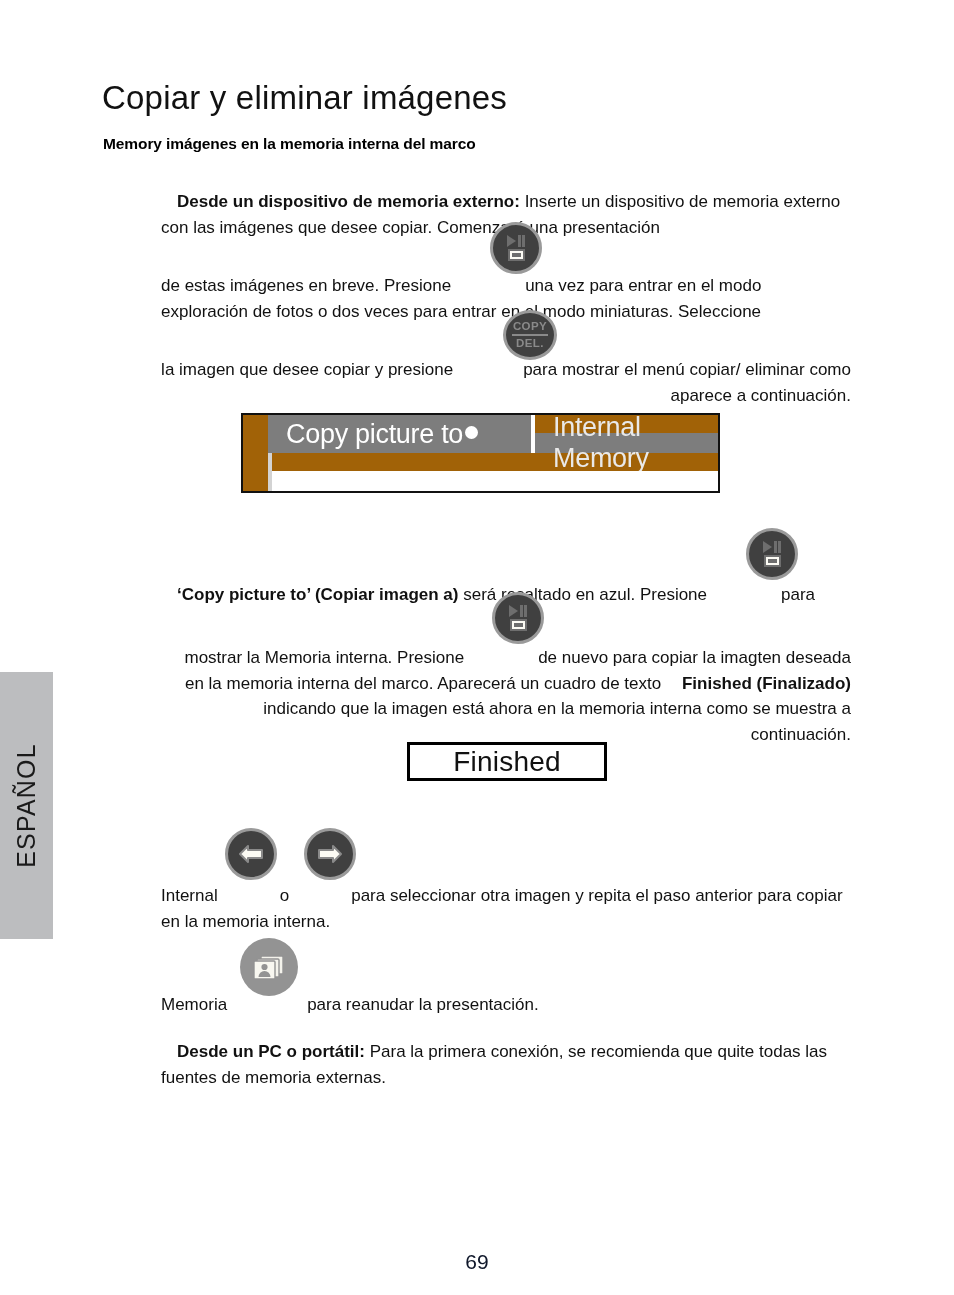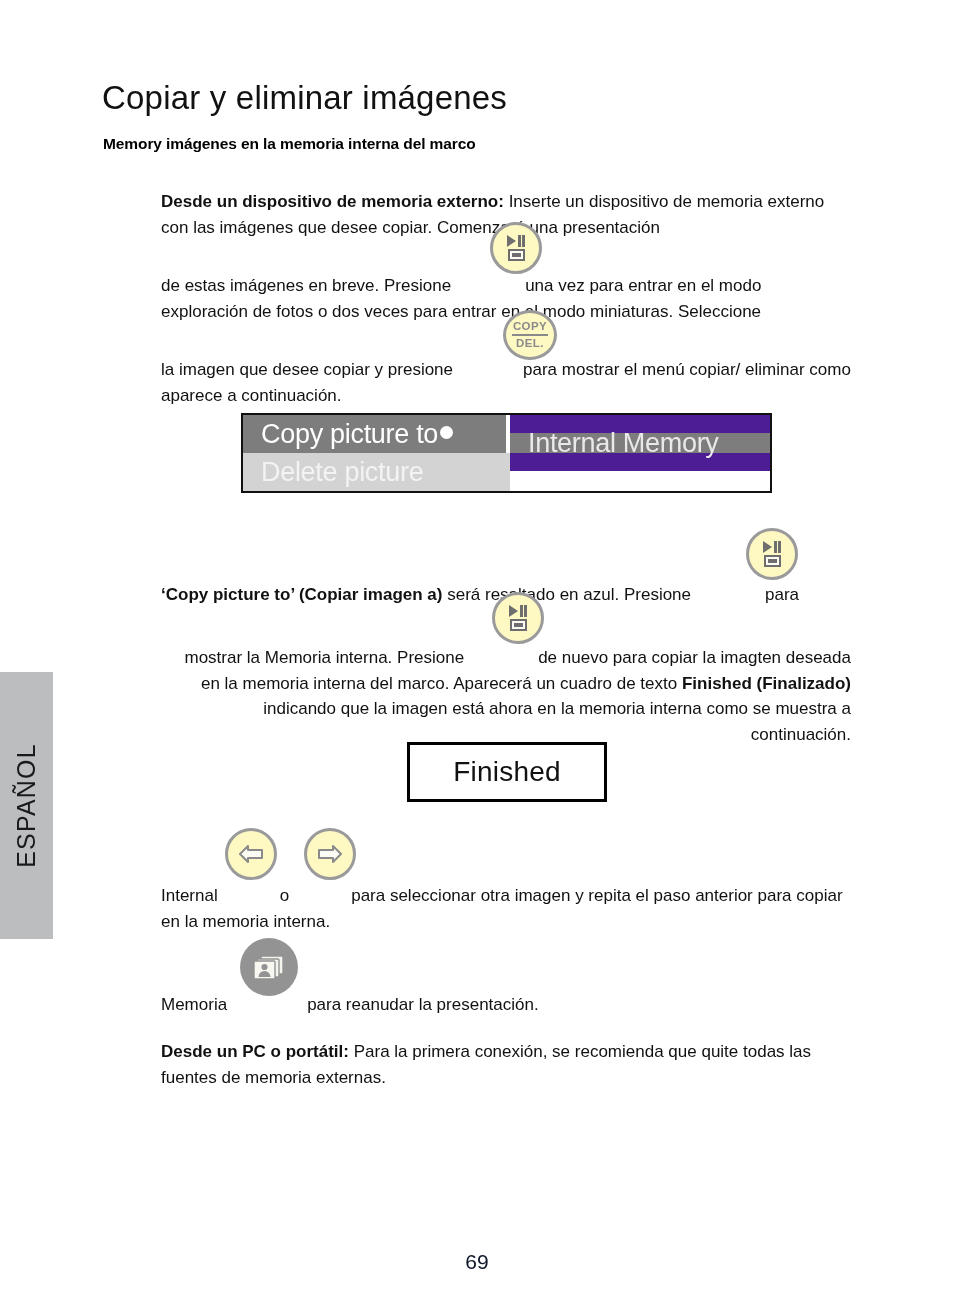--- a/index.html
+++ b/index.html
@@ -67,44 +67,44 @@
   }
 
   .body-block {
     position: absolute;
     left: 161px;
     width: 690px;
     font-size: 17px;
     line-height: 25.5px;
     color: #111111;
   }
-  .body-block b { font-weight: bold; }
+  .body-block b { font-weight: bold; margin-left: 16px; }
 
   .p1 { top: 172px; }
   .p2 { top: 256px; }
-  .p3 { top: 340px; }
+  .p3 { top: 340px; text-align: right; }
   .p4 { top: 565px; }
   .p5 { top: 628px; text-align: right; }
   .p6 { top: 866px; }
   .p7 { top: 975px; }
   .p8 { top: 1022px; }
 
   .inline-gap-play  { display: inline-block; width: 74px; }
   .inline-gap-copy  { display: inline-block; width: 70px; }
   .inline-gap-arrow { display: inline-block; width: 62px; }
   .inline-gap-slide { display: inline-block; width: 80px; }
 
   
   .btn {
     position: absolute;
   }
   .btn-ring {
     border-radius: 50%;
     border: 3px solid #9a9a9a;
-    background: #fef9c3;
+    background: #404040;
     box-sizing: border-box;
     display: flex;
     flex-direction: column;
     align-items: center;
     justify-content: center;
   }
 
   
   .glyph-play {
     display: flex;
@@ -168,27 +168,28 @@
     display: flex;
     align-items: center;
     justify-content: center;
   }
 
   
   .osd-menu {
     position: absolute;
     left: 241px;
     top: 413px;
-    width: 531px;
+    width: 479px;
     height: 80px;
     border: 2px solid #111111;
     box-sizing: border-box;
-    background: #4c1d95;
+    background: #a16207;
     display: flex;
     flex-direction: column;
+    padding-left: 25px;
   }
   .osd-row {
     display: flex;
     height: 50%;
   }
   .osd-row1 .osd-left {
     background: #7d7d7d;
     color: #ffffff;
   }
   .osd-row1 .osd-right {
@@ -240,21 +241,21 @@
     margin-bottom: 3px;
     vertical-align: middle;
   }
 
   
   .finished-box {
     position: absolute;
     left: 407px;
     top: 742px;
     width: 200px;
-    height: 60px;
+    height: 39px;
     border: 3px solid #000000;
     box-sizing: border-box;
     display: flex;
     align-items: center;
     justify-content: center;
     background: #ffffff;
   }
   .finished-text {
     font-size: 28px;
     letter-spacing: 0.2px;
@@ -320,23 +321,20 @@
       <div class="osd-left">
         <span>Copy picture to</span>
           <span class="osd-dot"></span>
       </div>
       <div class="osd-divider"></div>
       <div class="osd-right">
         <span>Internal Memory</span>
       </div>
     </div>
     <div class="osd-row osd-row2">
-      <div class="osd-left">
-        <span>Delete picture</span>
-      </div>
       <div class="osd-divider-blank"></div>
       <div class="osd-right">
         <span></span>
       </div>
     </div>
   </div>
 
   <p class="body-block p4">
     <b>‘Copy picture to’ (Copiar imagen a)</b><span> será resaltado en azul. Presione</span><span class="inline-gap-play"></span><span>para</span>
   </p>

